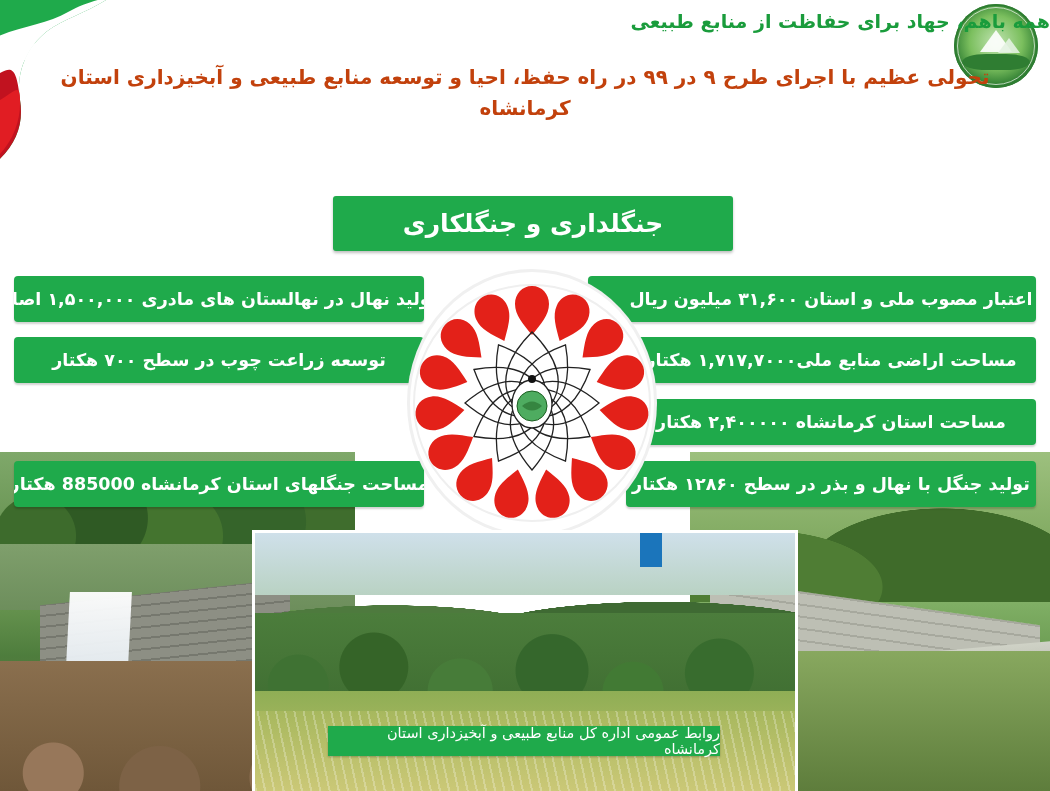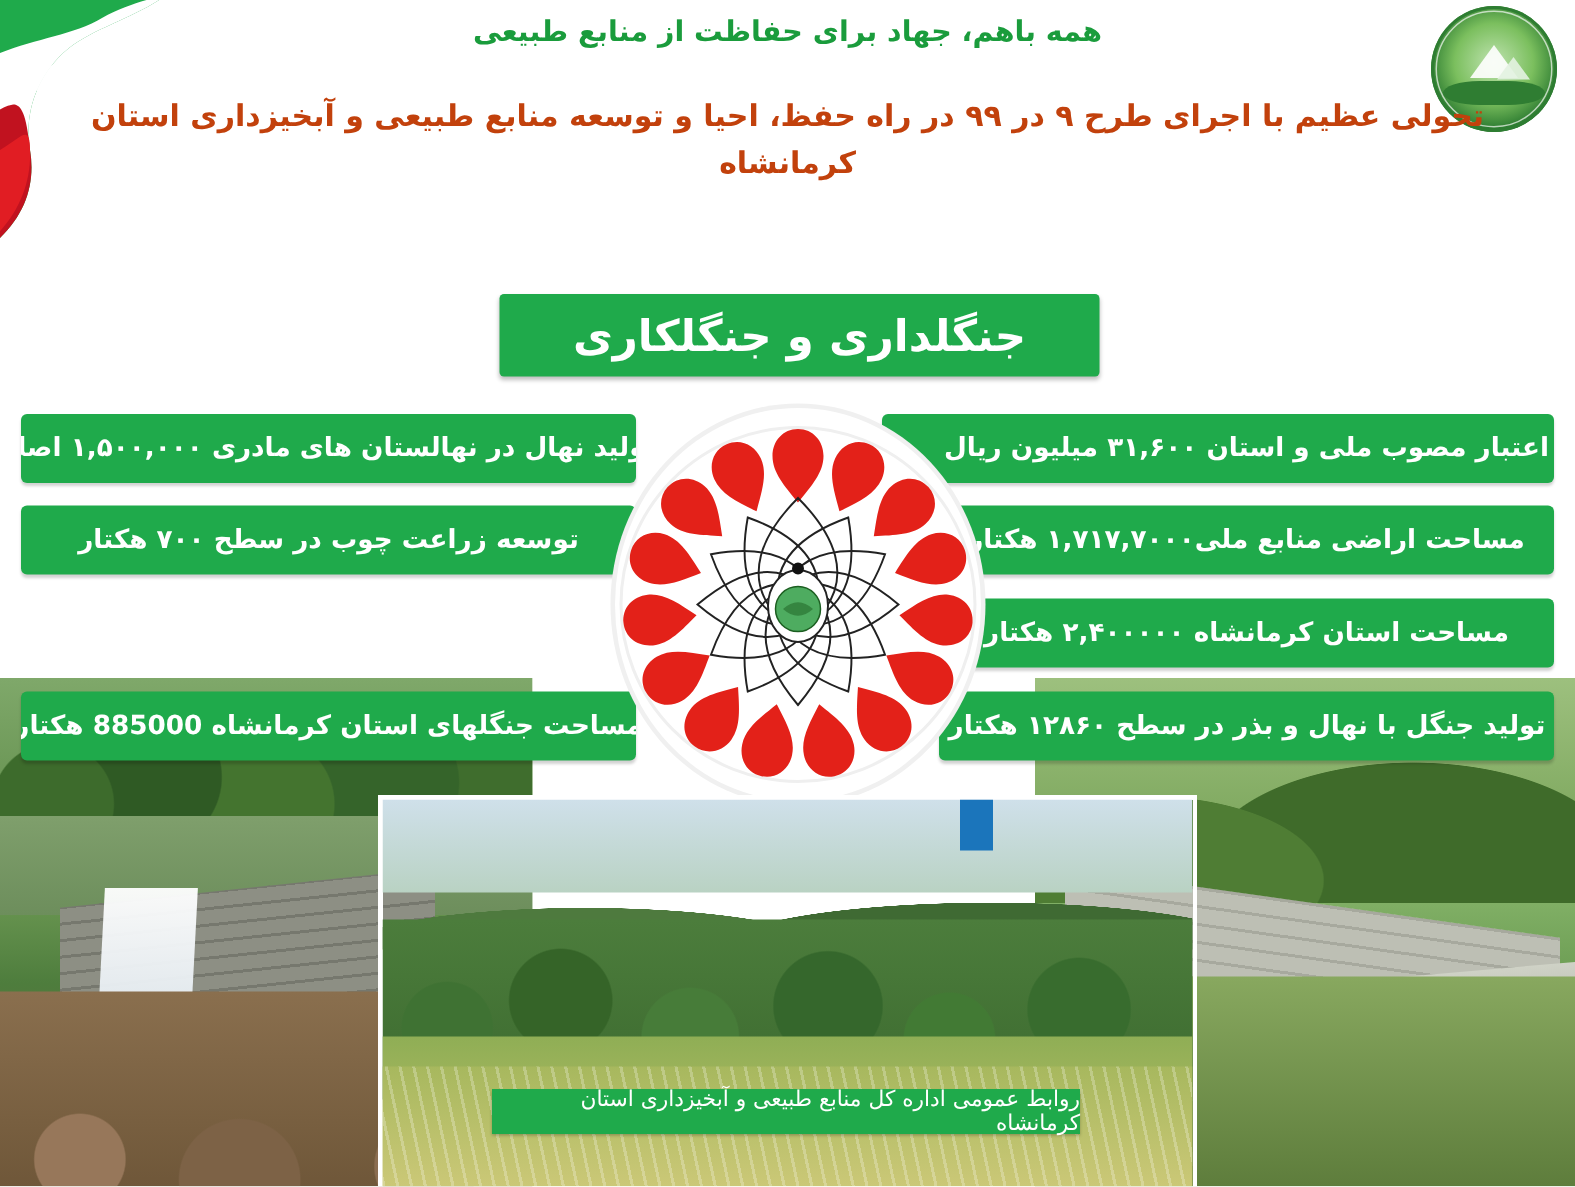--- a/index.html
+++ b/index.html
@@ -17,21 +17,20 @@
     background:#ffffff;
   }
 
   
   .header{
     position:absolute;top:0;left:0;width:1050px;height:150px;
     background:#ffffff;
   }
   .header-title{
     position:absolute;top:10px;left:0;width:1050px;
-    text-align:center;
     font-size:19px;font-weight:bold;color:#1a9c3c;
     letter-spacing:0px;
     direction:rtl;
   }
   .header-sub{
     position:absolute;top:62px;left:40px;width:970px;
     text-align:center;
     font-size:20px;font-weight:bold;color:#c2410c;
     line-height:31px;
     direction:rtl;
@@ -74,21 +73,21 @@
     padding-top:2px;
     font-weight:bold;
   }
 
   
   .section-title{
     position:absolute;top:196px;left:333px;width:400px;height:55px;
     background:#1faa4b;
     border-radius:3px;
     display:flex;align-items:center;justify-content:center;
-    color:#ffffff;font-size:29px;font-weight:bold;
+    color:#ffffff;font-size:25px;font-weight:bold;
     box-shadow:0 2px 3px rgba(0,0,0,.25);
   }
 
   
   .medallion{
     position:absolute;left:410px;top:272px;width:244px;height:262px;
     border-radius:50%;
     background:#ffffff;
     box-shadow:0 0 0 3px #f0f0f0;
     overflow:visible;

